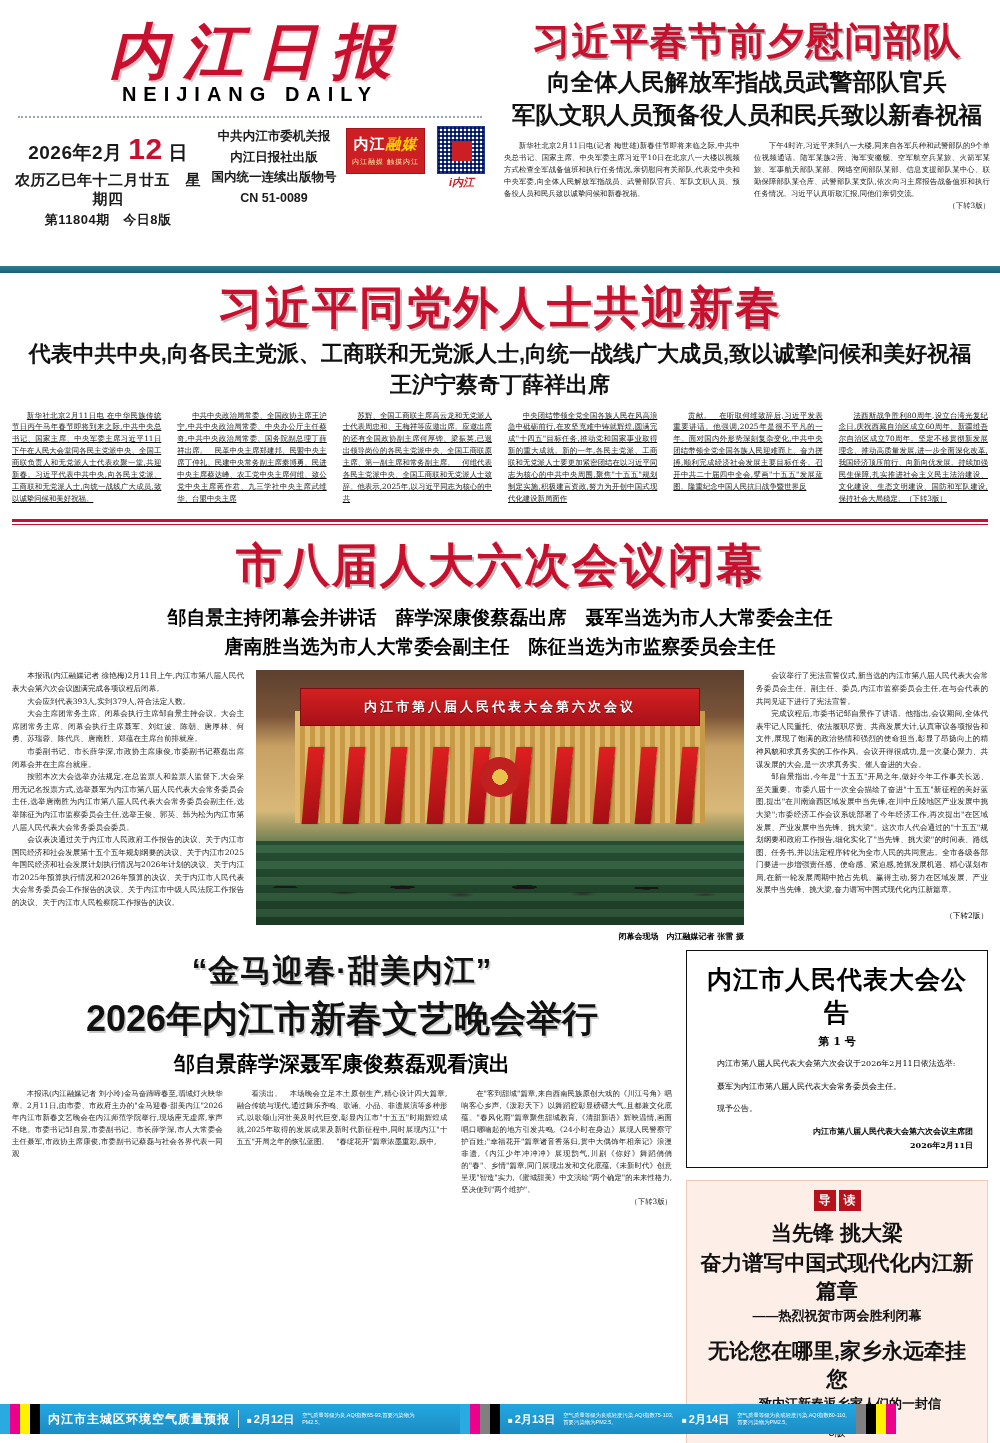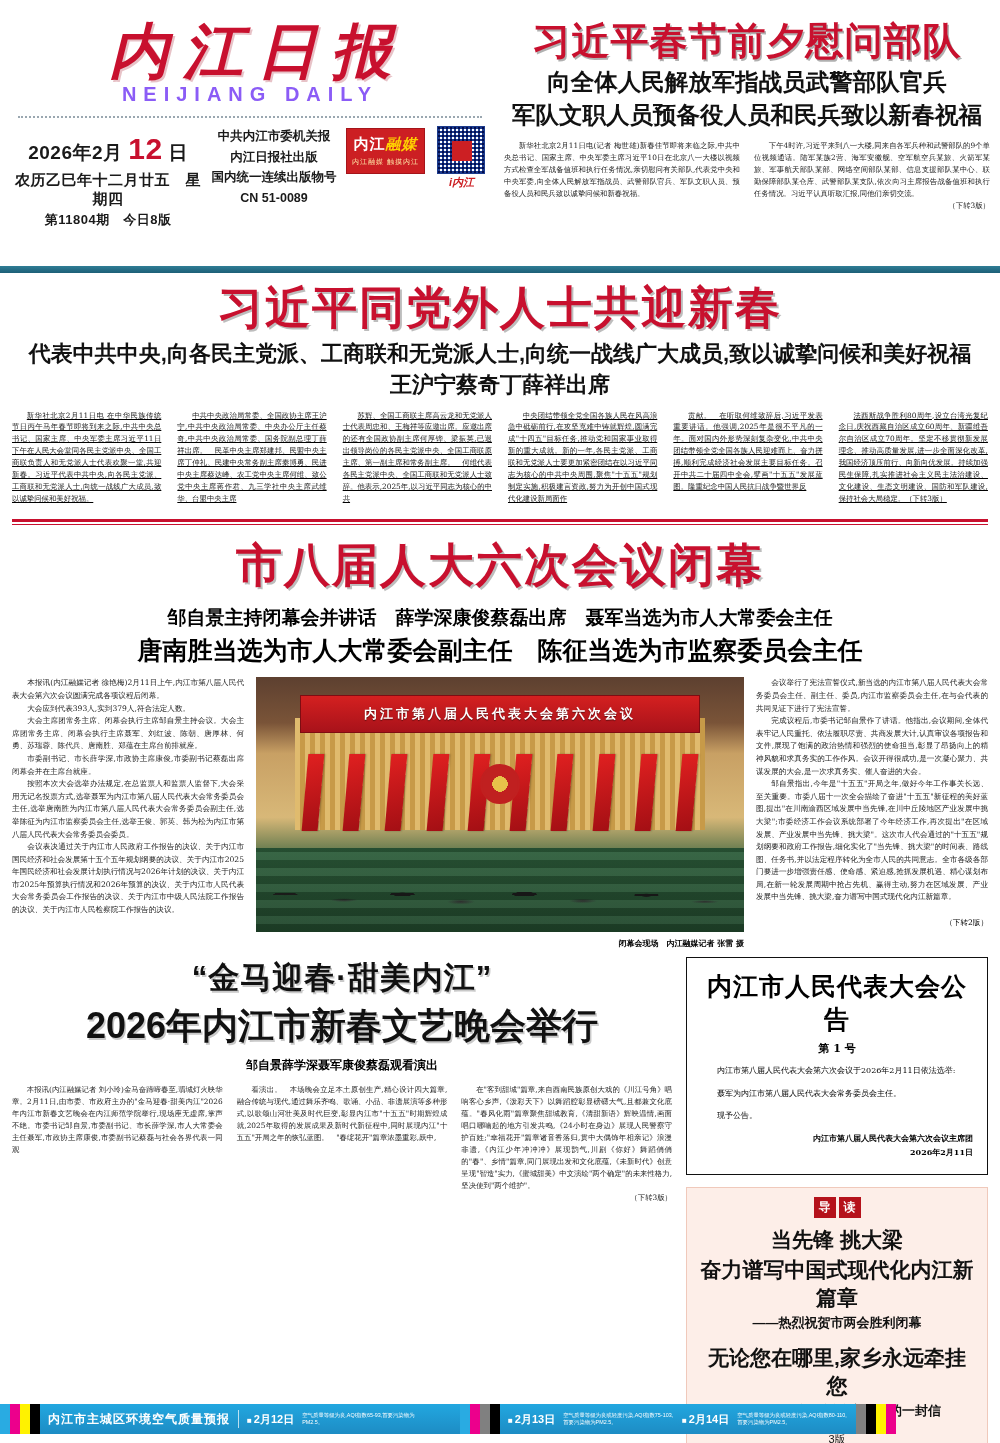--- a/index.html
+++ b/index.html
@@ -22,21 +22,21 @@
     color:#c8102e;
     letter-spacing:14px;
     text-align:center;
     padding-left:14px;
     line-height:1.25;
     font-style:italic;
     text-shadow:2px 2px 0 rgba(160,10,30,.25);
   }
   .logo-en {
     text-align:center;
-    color:#8b5cf6;
+    color:#000000;
     font-size:20px;
     letter-spacing:7px;
     font-weight:bold;
     margin-top:-6px;
   }
   .dotline { border-top:2px dotted #9aa7b0; margin:10px 18px 8px 18px; }
   .mh-info { display:flex; align-items:flex-start; padding:0 14px; gap:6px;}
   .mh-dates { width:200px; text-align:center; color:#1a1a1a;}
   .mh-d1 { font-size:19px; font-weight:bold; letter-spacing:.5px; line-height:1.5; }
   .mh-d1 .big { color:#c8102e; font-size:30px; font-weight:bold; }
@@ -98,21 +98,21 @@
   .rule-red2 { height:1px; background:#c8102e; margin:2px 12px 0 12px;}
 
   
   .sec3 { padding:10px 12px 0 12px; }
   .sec3 h1 {
     text-align:center; color:#c8102e; font-weight:bold; font-size:46px;
     letter-spacing:2px; font-family:"DejaVu Sans", sans-serif;
     text-shadow:2px 2px 0 rgba(90,90,90,.4);
   }
   .sec3 .sub1 { text-align:center; font-size:19px; font-weight:bold; margin-top:8px;}
-  .sec3 .sub2 { text-align:center; font-size:25px; font-weight:bold; margin-top:3px;}
+  .sec3 .sub2 { text-align:center; font-size:19px; font-weight:bold; margin-top:3px;}
   .sec3-body { display:flex; gap:12px; margin-top:10px; }
   .s3col { width:232px; }
   .s3col p { font-size:7.6px; line-height:1.66; text-align:justify; font-family:"DejaVu Serif", serif; color:#1c1c1c;}
   .s3photo { width:488px; }
   .photo {
     width:488px; height:255px; position:relative; overflow:hidden;
     background:linear-gradient(#5d4030 0%, #7a5438 18%, #c8a064 30%, #d8b878 55%, #2d5c3a 75%, #1e4228 100%);
   }
   .photo .curtain {
     position:absolute; left:8%; top:16%; width:84%; height:44%;
@@ -154,21 +154,21 @@
   .caption { text-align:right; font-size:8px; font-weight:bold; margin-top:6px; font-family:"DejaVu Serif", serif;}
   .jumpnote { text-align:right; font-size:7.6px; margin-top:14px; font-family:"DejaVu Serif", serif;}
 
   
   .sec4 { display:flex; padding:8px 12px 0 12px; gap:14px; }
   .s4left { width:660px; }
   .s4right { width:302px; }
   .sec4 h1 { text-align:center; font-weight:bold; color:#111; }
   .s4-t1 { font-size:31px; letter-spacing:1px; text-shadow:1.5px 1.5px 0 rgba(120,120,120,.4);}
   .s4-t2 { font-size:36px; margin-top:3px; text-shadow:1.5px 1.5px 0 rgba(120,120,120,.4);}
-  .s4-sub { text-align:center; font-size:12px; font-weight:bold; margin-top:6px;}
+  .s4-sub { text-align:center; font-size:21px; font-weight:bold; margin-top:6px;}
   .s4-body { display:flex; gap:14px; margin-top:10px;}
   .s4-body .col { width:33.33%; }
   .s4-body p { font-size:7.4px; line-height:1.62; text-align:justify; font-family:"DejaVu Serif", serif; color:#1c1c1c;}
 
   .notice { border:1.5px solid #111; padding:12px 14px 14px 14px; }
   .notice h2 { text-align:center; font-size:25px; font-weight:bold; letter-spacing:1px; font-family:"DejaVu Serif", serif;}
   .notice .no { text-align:center; font-size:11px; margin-top:5px; font-weight:bold; font-family:"DejaVu Serif", serif;}
   .notice p { font-size:8px; line-height:1.9; font-family:"DejaVu Serif", serif; margin-top:7px;}
   .notice .sig { text-align:right; font-size:8px; line-height:1.8; font-weight:bold; margin-top:8px; font-family:"DejaVu Serif", serif;}
 

